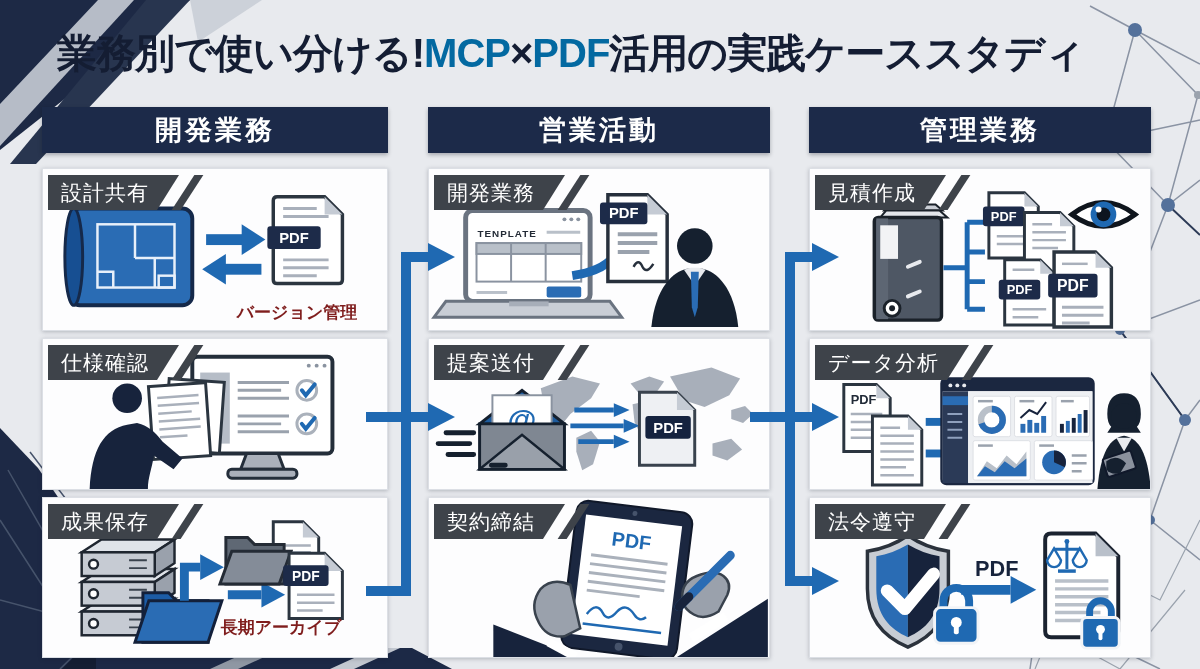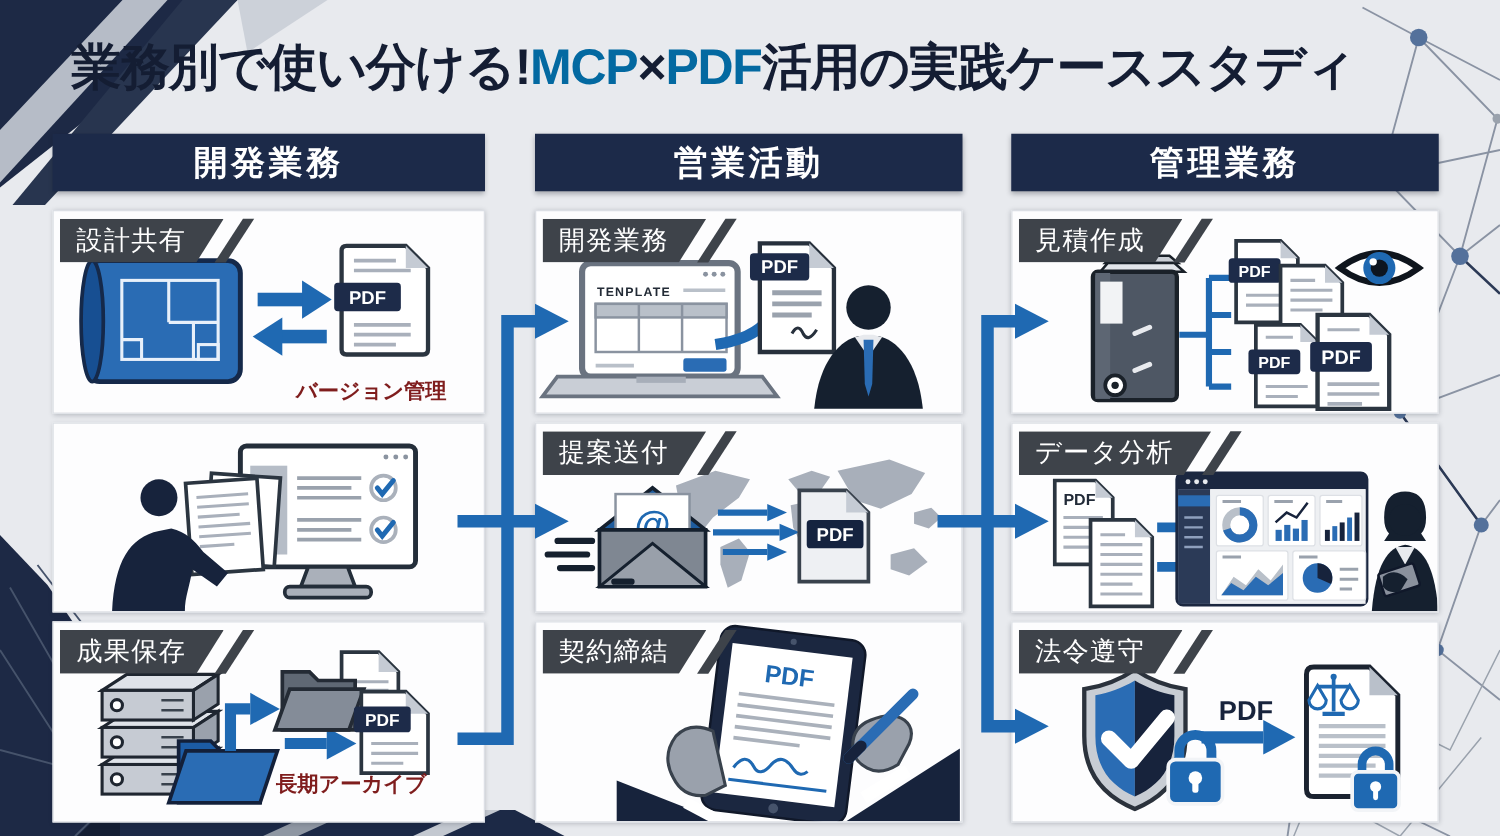--- a/index.html
+++ b/index.html
@@ -145,20 +145,23 @@
           <g stroke="#a9b0bb" stroke-width="2.5">
               <path d="M116 58 H158 M116 66 H158 M116 74 H150 M116 82 H158 M116 90 H158 M116 98 H144"></path>
             </g>
         </g>
       </g>
       <g fill="#17233c">
         <circle cx="84" cy="60" r="15"></circle>
         <path d="M46 152 C48 112 60 92 84 87 L94 85 C106 88 112 94 120 104 L140 121 L131 132 L111 118 C109 132 105 140 105 152 Z"></path>
       </g>
     </svg>
+    <div class="tag">
+        <span class="tb">仕様確認</span>
+      </div>
   </div>
 
   <div class="card" style="left:42px;top:497px;width:346px;height:161px;">
     <svg class="art" viewBox="0 0 346 161">
       <g stroke="#1f2630" stroke-width="2.5">
         <g>
           <polygon points="38,115 58,102 132,102 112,115" fill="#dfe3e9"></polygon>
           <polygon points="112,115 132,102 132,126 112,139" fill="#9aa1ac"></polygon>
           <rect x="38" y="115" width="74" height="24" fill="#c6cbd3"></rect>
           <circle cx="50" cy="127" r="4.5" fill="#fff"></circle>

